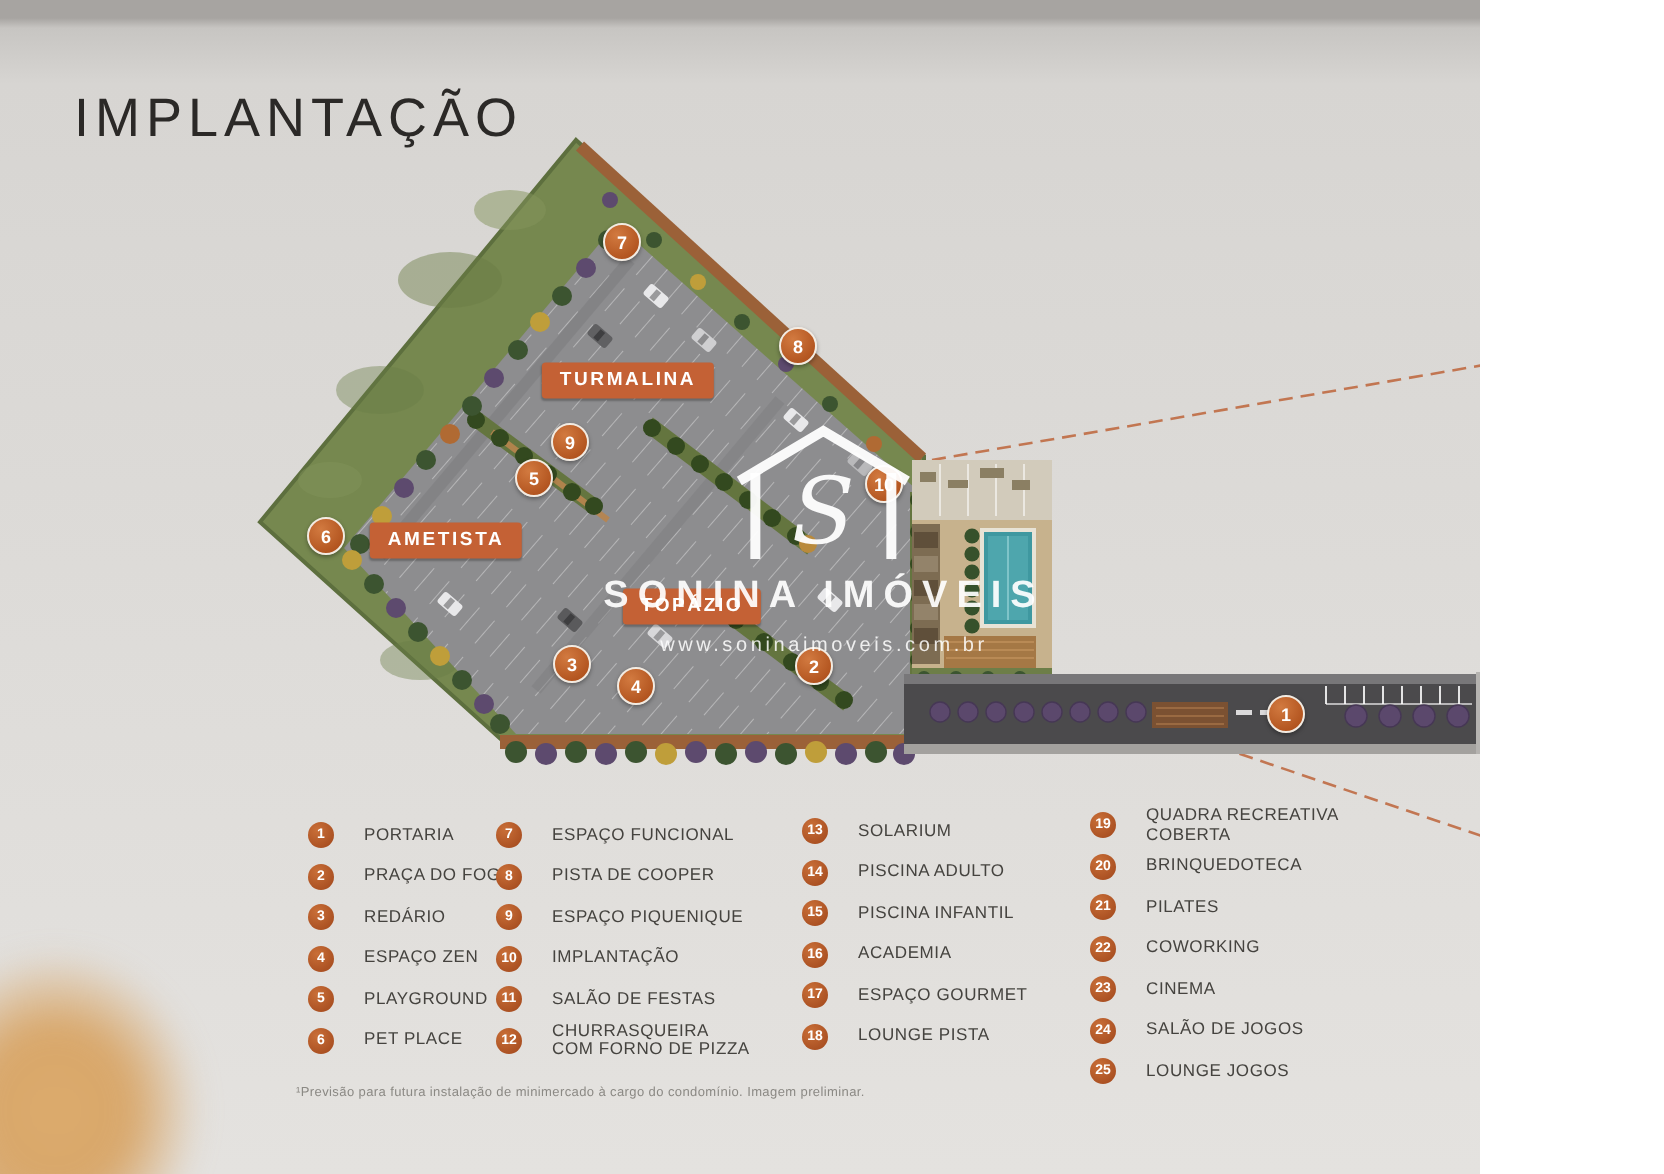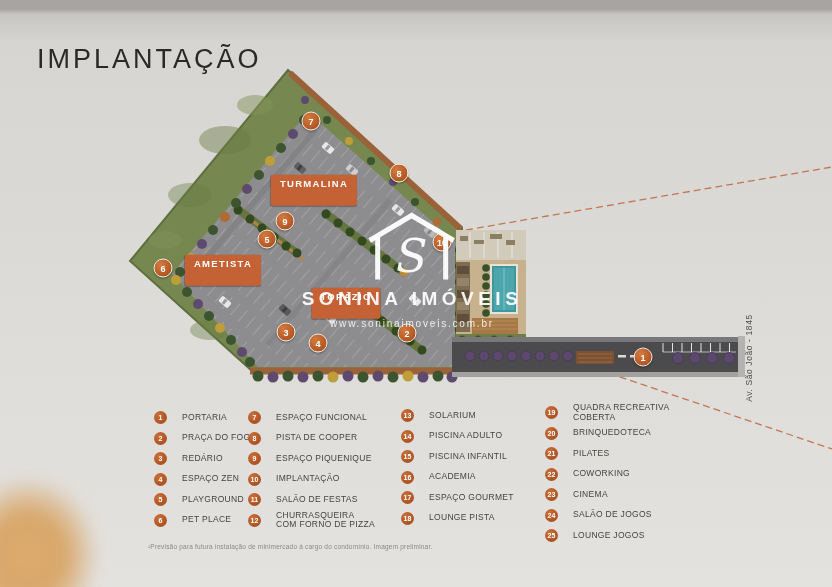--- a/index.html
+++ b/index.html
@@ -1,33 +1,33 @@
 <!DOCTYPE html>
 <html><head>
 <meta charset="utf-8">
 <style>
   html,body{margin:0;padding:0;}
   .stage{
-    position:relative;width:832px;height:587px;overflow:hidden;
+    position:relative;width:740px;height:587px;overflow:hidden;
     font-family:"Liberation Sans",sans-serif;
     background:linear-gradient(180deg,#a7a4a1 0px,#a7a4a1 9px,#c7c5c2 14px,#d7d5d2 42px,#dedcd9 55%,#e4e2df 100%);
   }
   .abs{position:absolute;}
   
   .page-title{
     left:37px;top:44px;font-size:27px;font-weight:400;letter-spacing:3px;
     color:#2b2927;white-space:nowrap;z-index:3;
   }
   
   .plan-svg{left:0;top:0;z-index:1;}
   
   .chip{
     transform:translate(-50%,-50%);background:#c46135;color:#fff;
     font-size:9.5px;font-weight:700;letter-spacing:1.3px;line-height:1;
-    padding:4px 9px 17px;border-radius:2px;white-space:nowrap;z-index:3;
+    padding:4px 9px 4px;border-radius:2px;white-space:nowrap;z-index:3;
     box-shadow:0 1px 1px rgba(0,0,0,.25);
   }
   
   .marker{
     width:19px;height:19px;border-radius:50%;transform:translate(-50%,-50%);
     background:radial-gradient(circle at 35% 30%,#d27a40,#b2541f 75%);
     border:1.5px solid #f2ebe2;color:#fff;font-size:9px;font-weight:700;
     display:flex;align-items:center;justify-content:center;z-index:3;
     box-shadow:0 1px 2px rgba(0,0,0,.35);box-sizing:border-box;
   }

